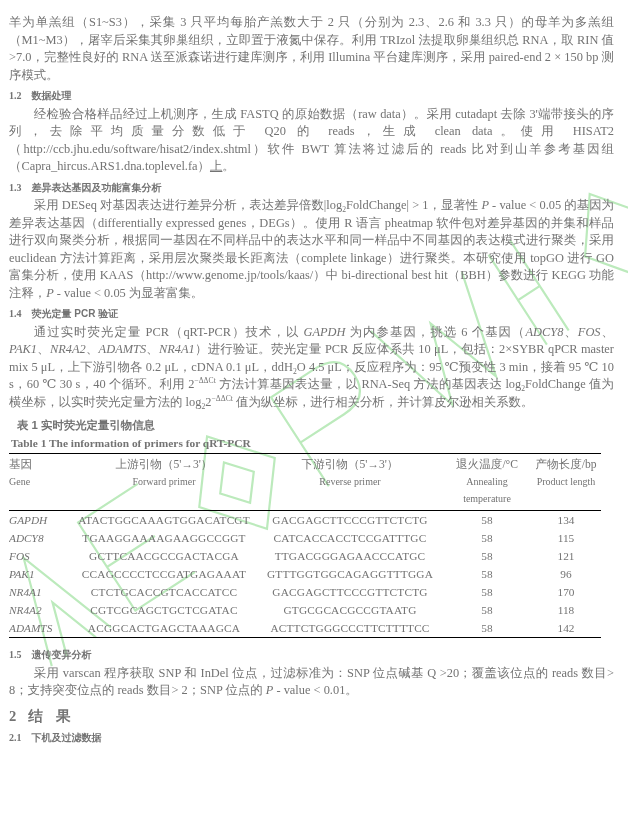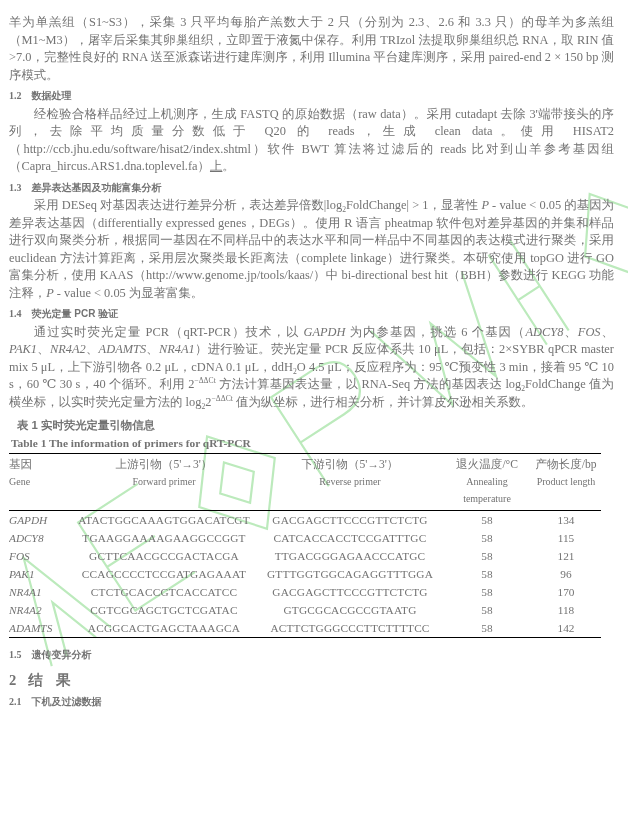--- a/index.html
+++ b/index.html
@@ -173,20 +173,21 @@
           <td class="col-rev seq">ACTTCTGGGCCCTTCTTTTCC</td>
           <td class="col-temp">58</td>
           <td class="col-len">142</td>
         </tr>
       </tbody>
     </table>
 
     <h3 class="sec" style="margin-top:8px;">
       <span class="secnum">1.5</span><span>遗传变异分析</span>
     </h3>
+    <p class="body indent"><span>采用 varscan 程序获取 SNP 和 InDel 位点，过滤标准为：SNP 位点碱基 Q &gt;20；覆盖该位点的 reads 数目&gt; 8；支持突变位点的 reads 数目&gt; 2；SNP 位点的 </span><span class="it">P</span><span> - value &lt; 0.01。</span></p>
 
     <h2 class="sec">
       <span class="secnum">2</span><span>结 果</span>
     </h2>
     <h3 class="sec">
       <span class="secnum">2.1</span><span>下机及过滤数据</span>
     </h3>
 
   </div>
 </div>

